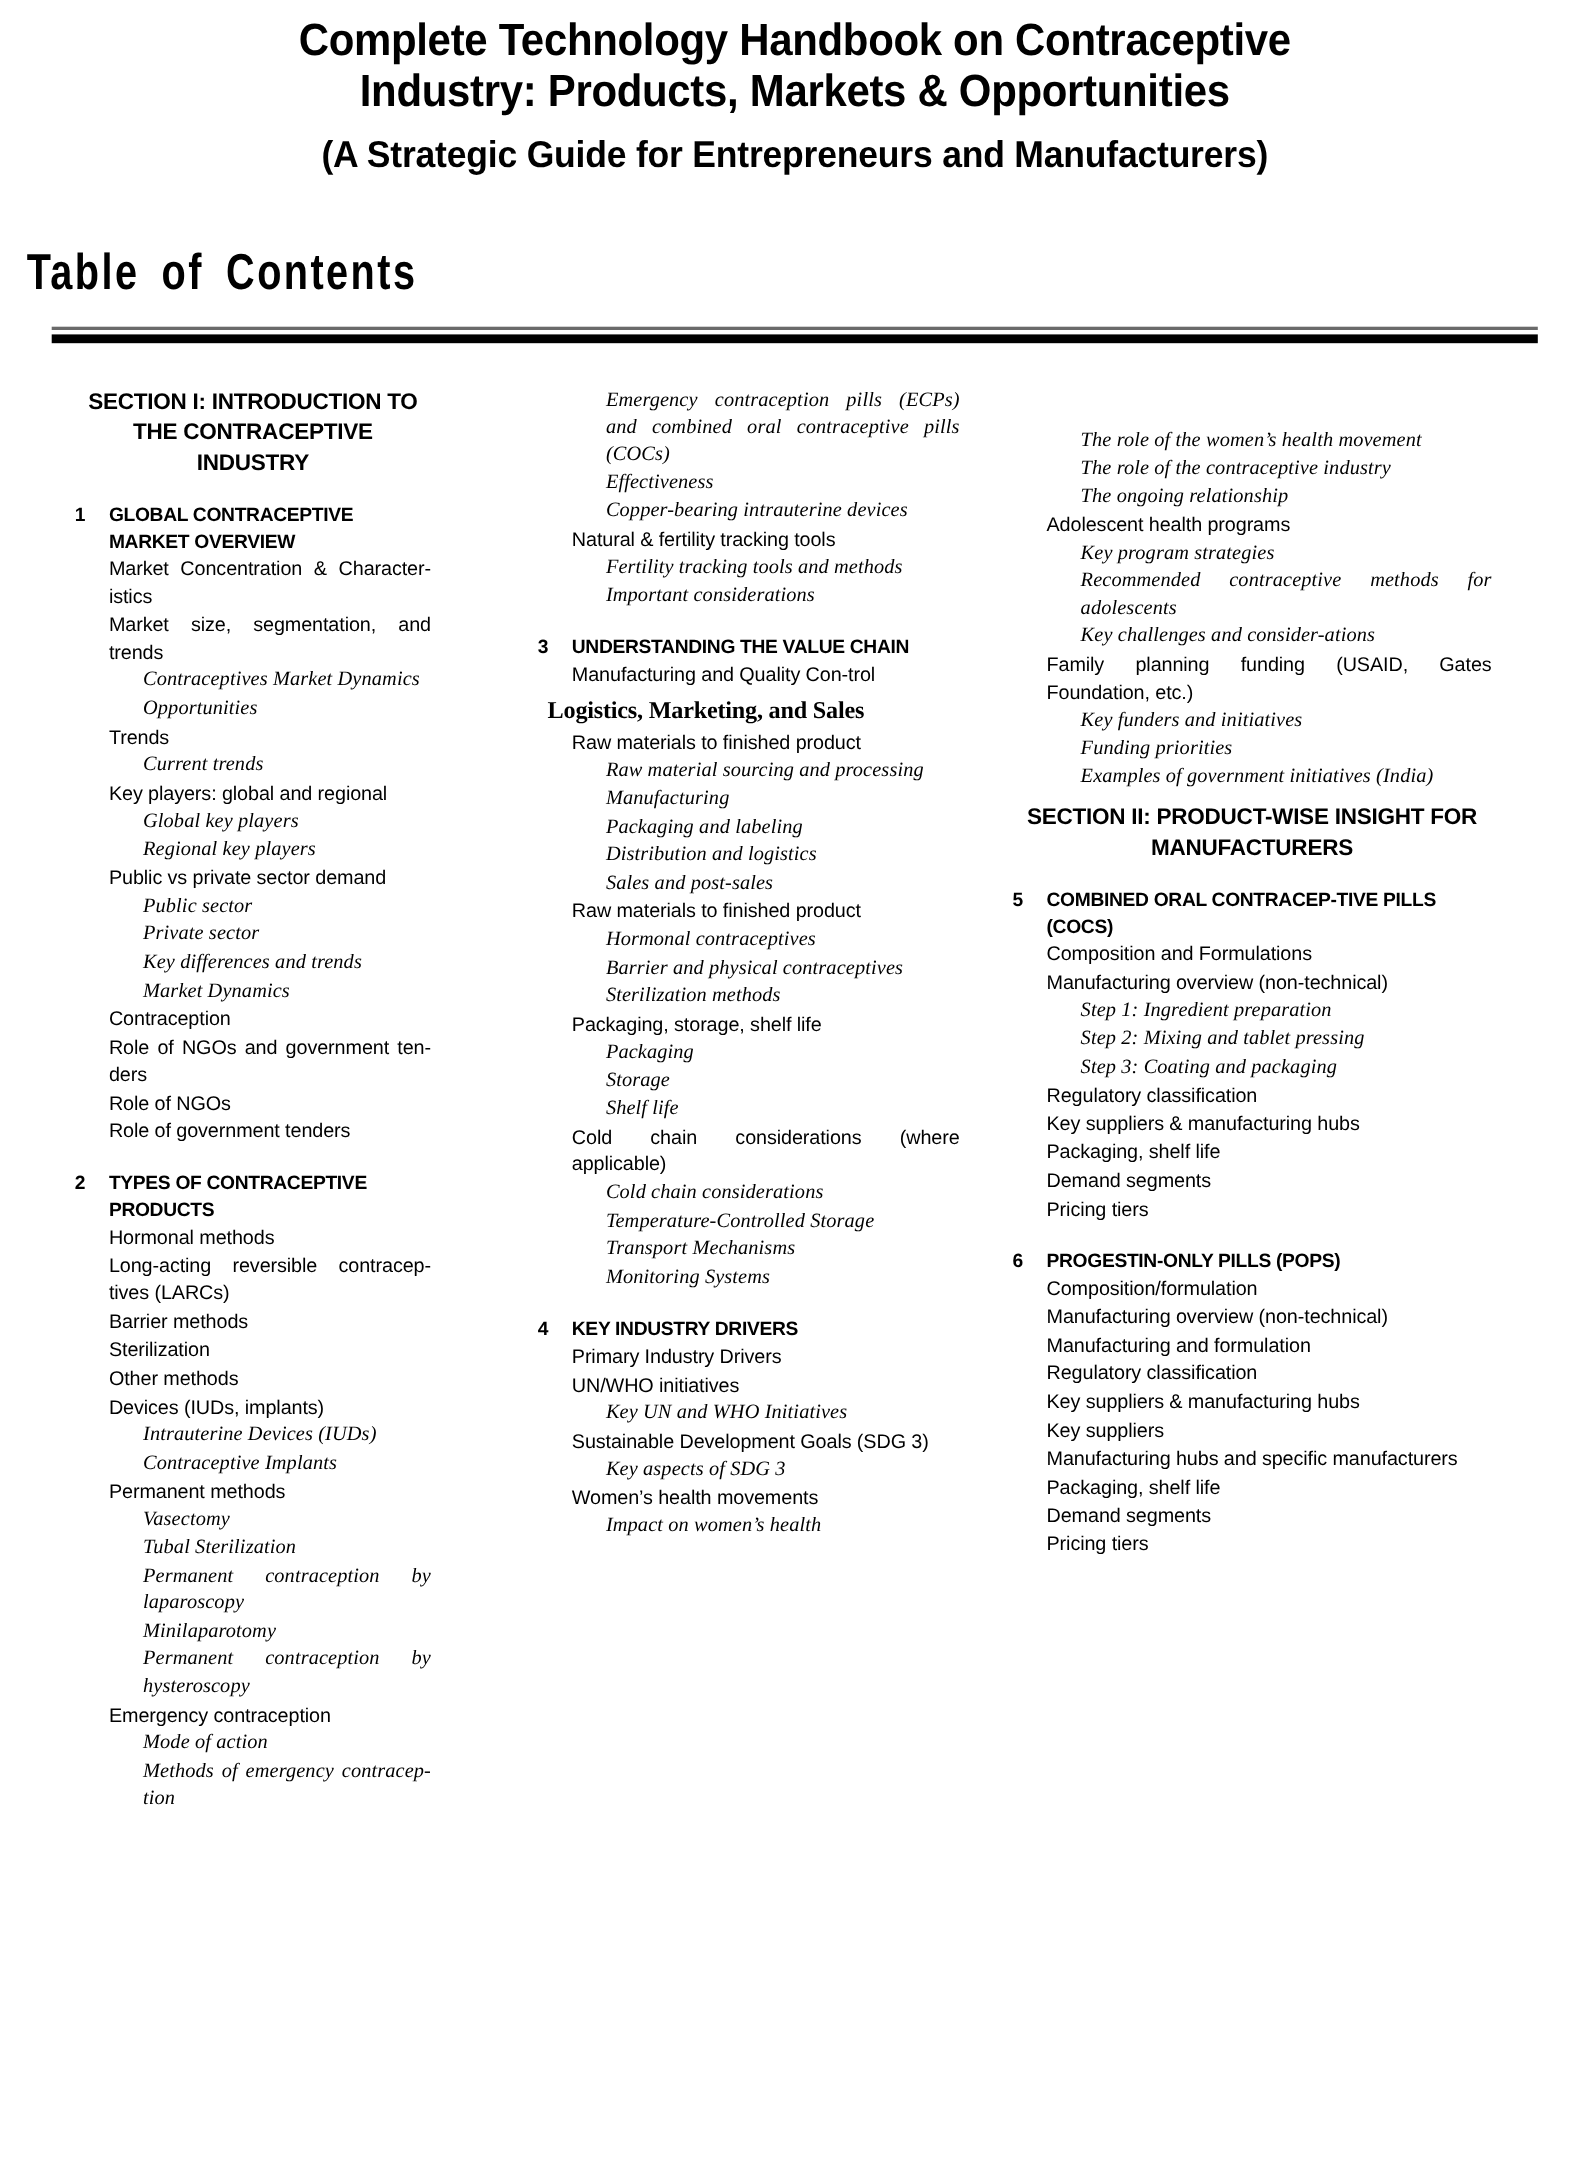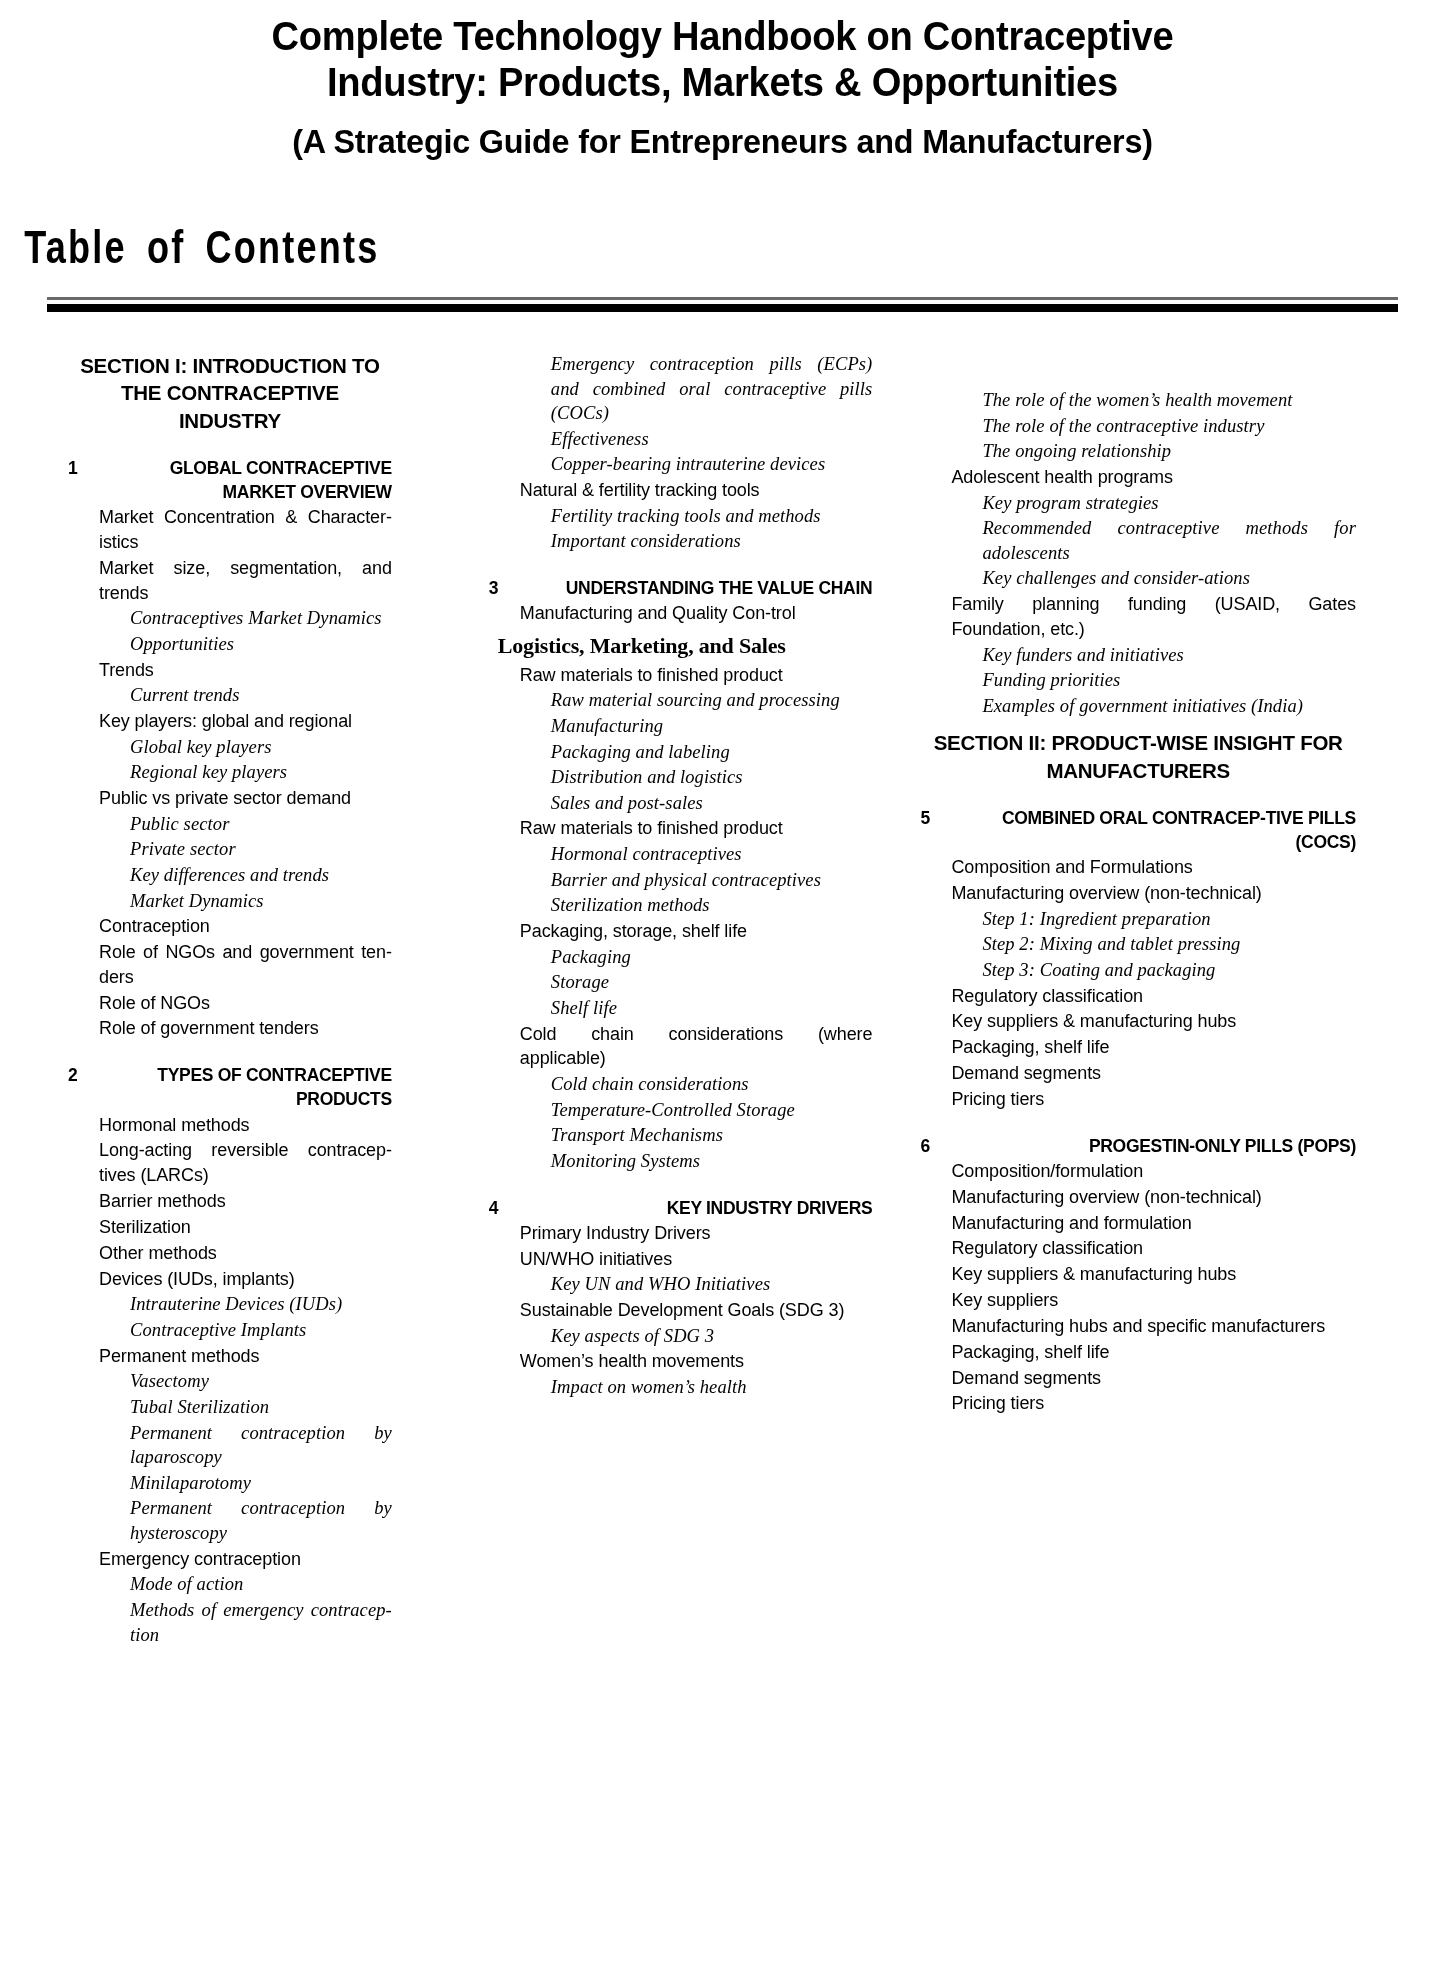--- a/index.html
+++ b/index.html
@@ -121,21 +121,20 @@
     margin-bottom: 1px;
     letter-spacing: -0.3px;
   }
   .chapter .num {
     width: 31px;
     flex: 0 0 31px;
     text-align: left;
   }
   .chapter .ctext {
     flex: 1 1 auto;
-    text-align: right;
   }
 
   .lvl1 {
     font-family: "Liberation Sans", sans-serif;
     font-size: 18px;
     line-height: 1.38;
     text-align: justify;
     text-align-last: left;
     margin: 0 0 1px 31px;
     letter-spacing: -0.1px;

